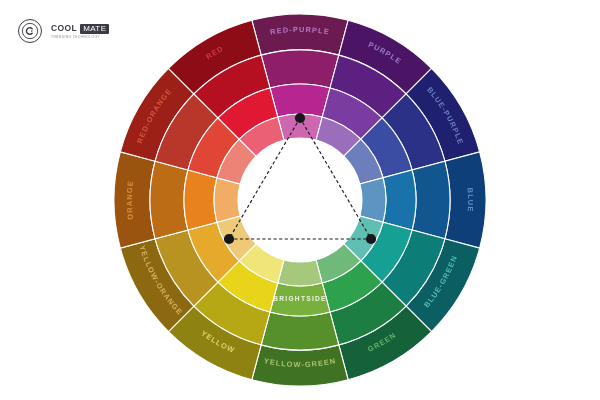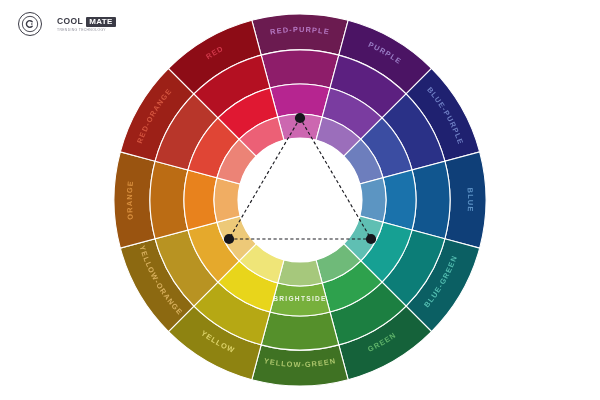--- a/index.html
+++ b/index.html
@@ -7,39 +7,39 @@
     width:600px;height:400px;
     background:#ffffff;
     font-family:"Liberation Sans", sans-serif;
     overflow:hidden;
     position:relative;
   }
   #stage{position:relative;width:600px;height:400px;}
 
   
   #logo{
-    position:absolute;left:18px;top:12px;
-    display:flex;align-items:center;gap:15px;
+    position:absolute;left:18px;top:19px;
+    display:flex;align-items:center;gap:9px;
     user-select:none;
   }
   #logo .mark{
     width:24px;height:24px;border-radius:50%;
     border:1.4px solid #3b3b46;
     display:flex;align-items:center;justify-content:center;
     box-sizing:border-box;
   }
   #logo .mark svg{display:block;}
   #logo .words{display:flex;flex-direction:column;gap:1px;}
   #logo .line1{display:flex;align-items:center;gap:3px;}
   #logo .cool{
     font-size:8.5px;font-weight:bold;letter-spacing:.4px;color:#3b3b46;
     line-height:9px;
   }
   #logo .mate{
-    font-size:8px;font-weight:bold;letter-spacing:.4px;color:#ffffff;
+    font-size:8px;font-weight:normal;letter-spacing:.4px;color:#ffffff;
     background:#3b3b46;padding:1px 3px;line-height:8px;border-radius:1px;
   }
   #logo .tag{
     font-size:3.4px;letter-spacing:.35px;color:#8d8d98;line-height:4px;
   }
 
   
   #wheel{
     position:absolute;left:110px;top:10px;
     width:380px;height:380px;

